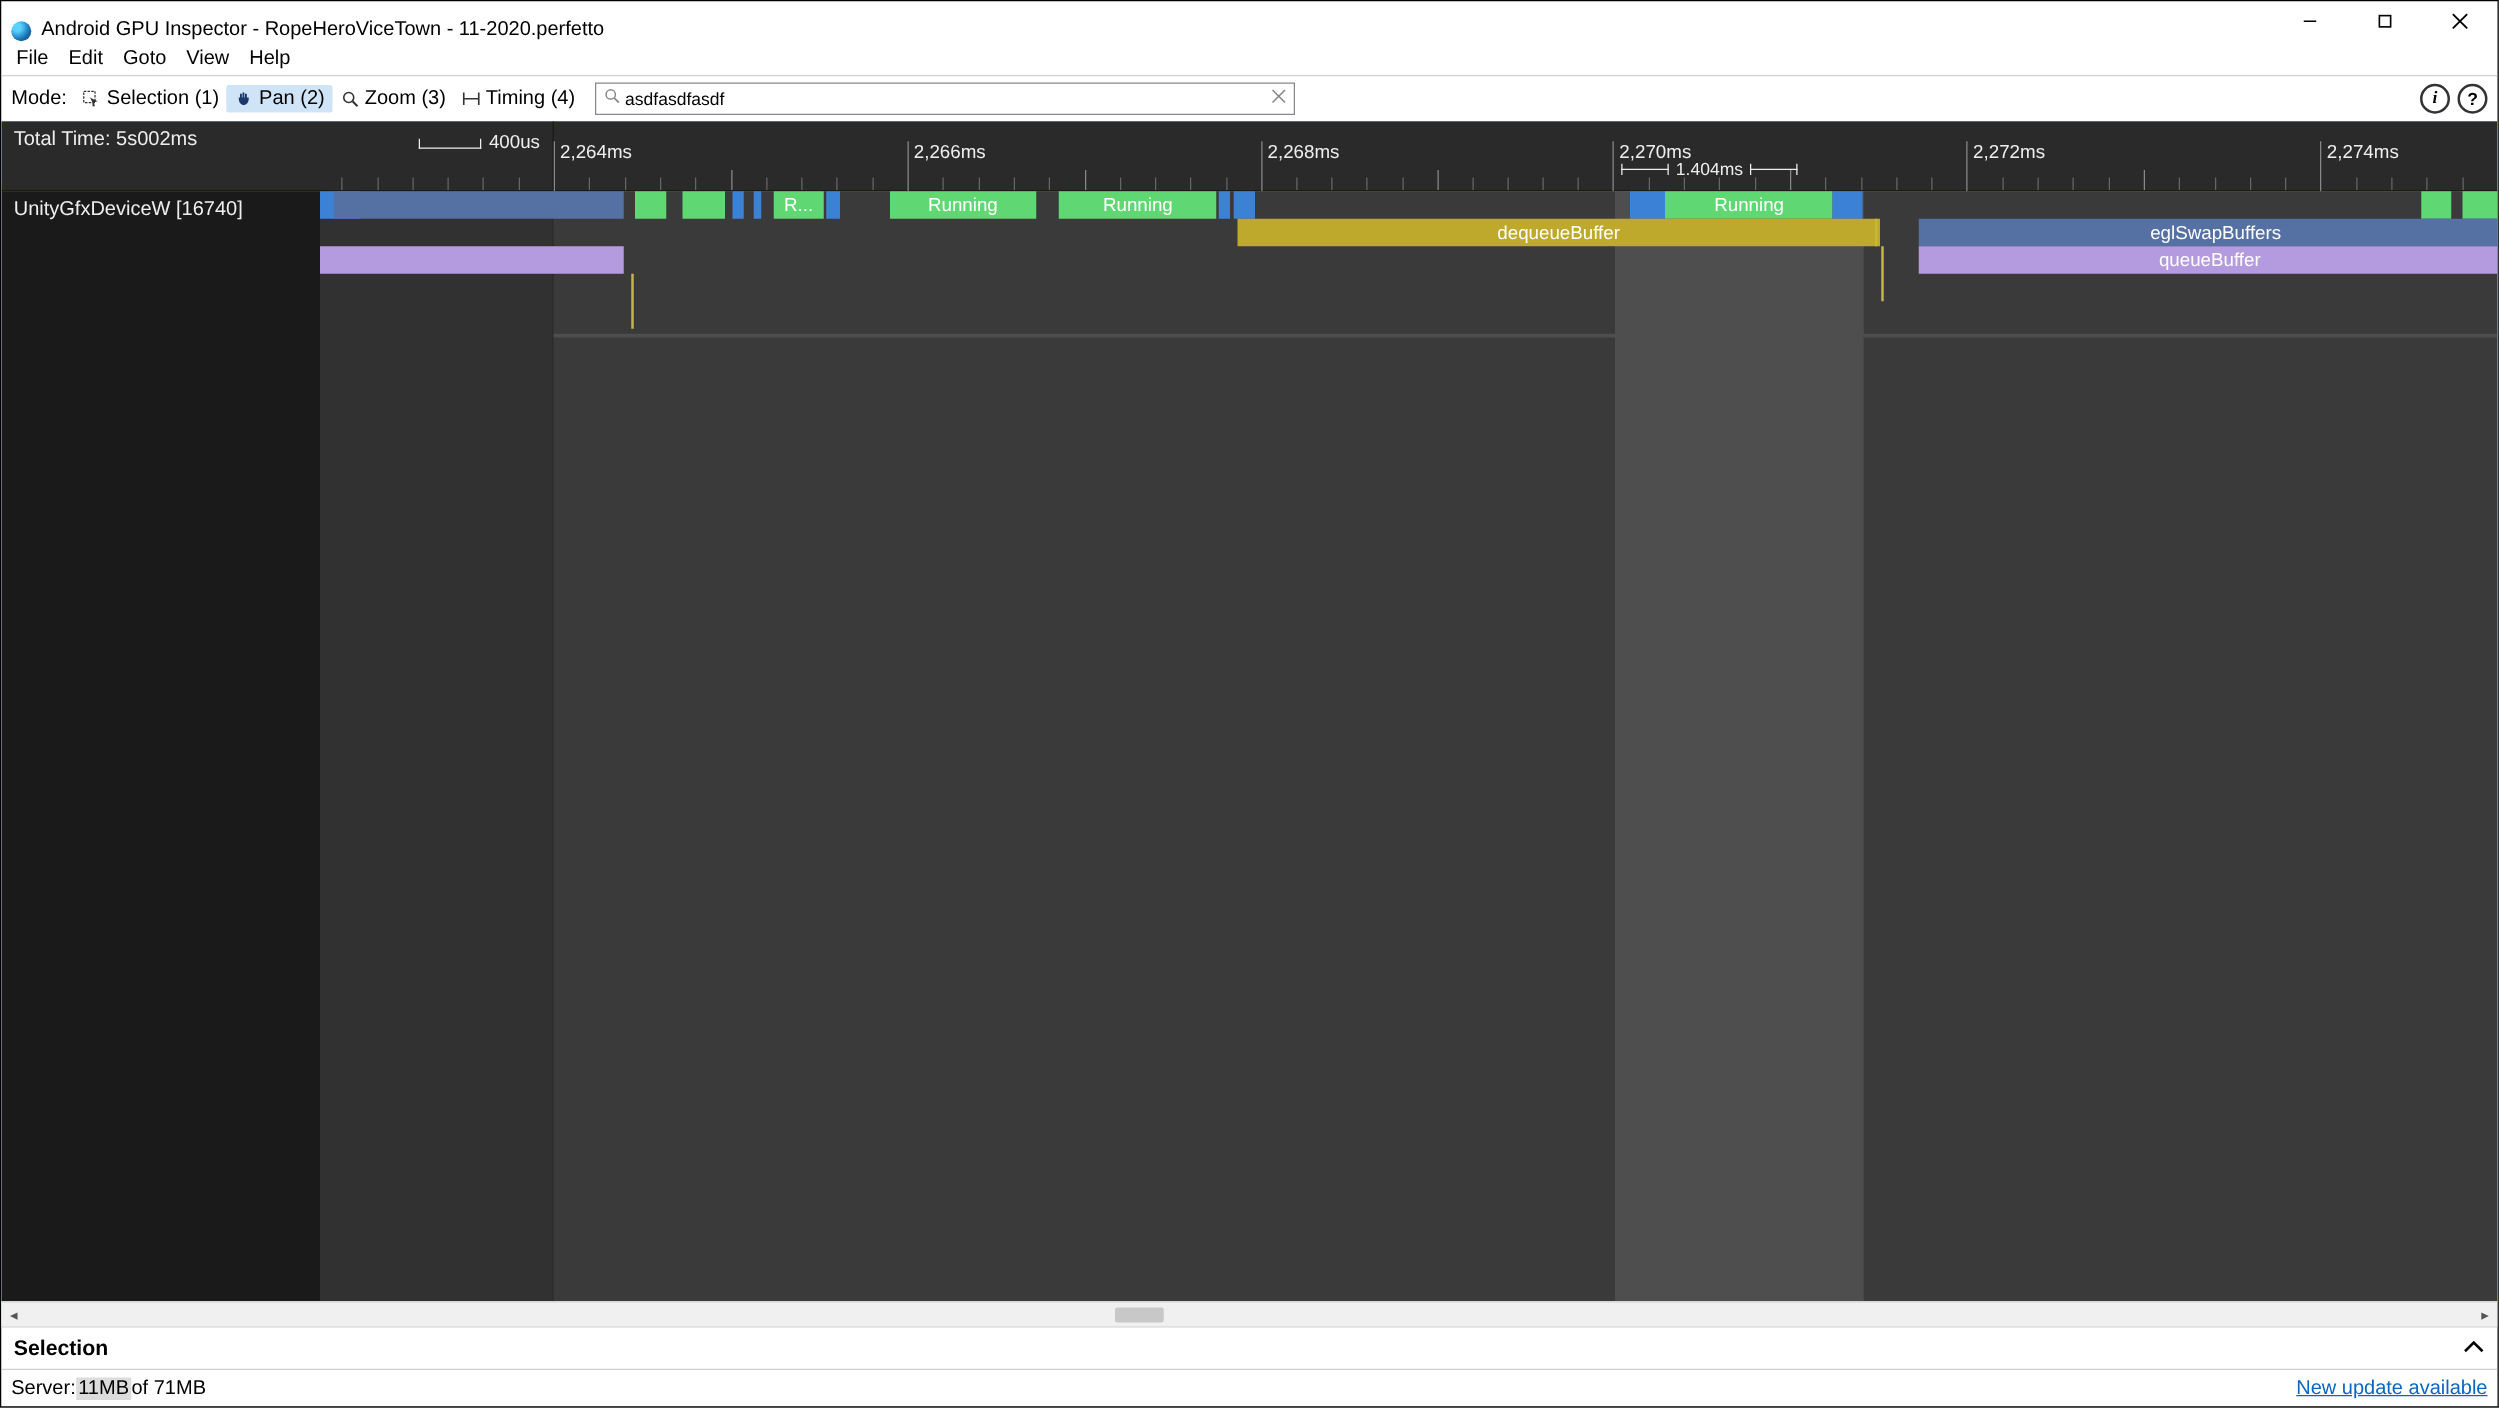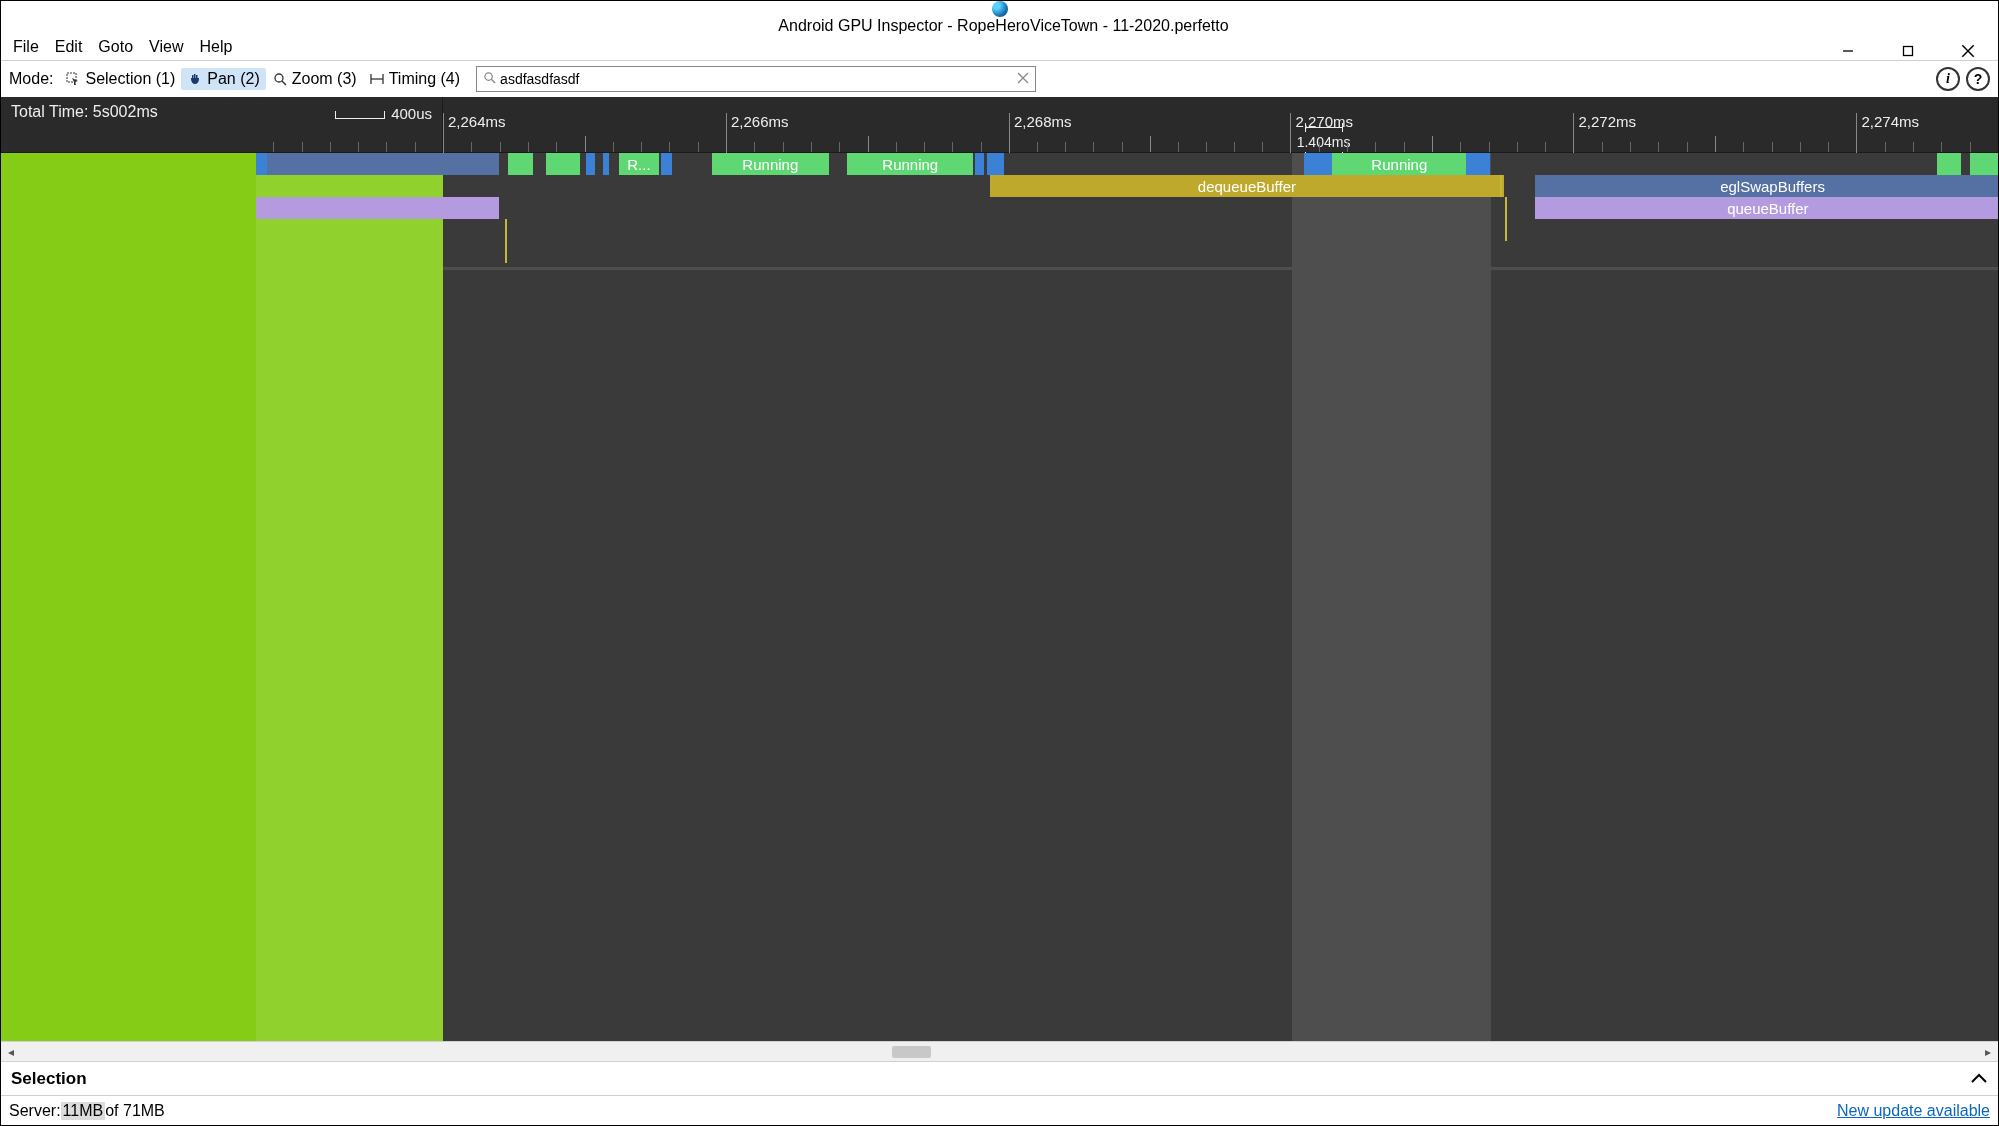--- a/index.html
+++ b/index.html
@@ -13,23 +13,22 @@
   overflow: hidden;
   border: 1px solid #000;
   display: flex;
   flex-direction: column;
 }
 
 
 .titlebar {
   height: 32px;
   display: flex;
-  align-items: center;
+  align-items: flex-end;
   padding-left: 8px;
-  flex-direction: column;
 }
 .titlebar .app-icon {
   width: 16px; height: 16px;
   border-radius: 50%;
   background: radial-gradient(circle at 30% 30%, #5ad1ff 20%, #1a75b8 60%, #0b3a60 100%);
   margin-right: 8px;
   flex-shrink: 0;
 }
 .titlebar .title { font-size: 16px; }
 .titlebar .win-controls { margin-left: auto; display: flex; }
@@ -320,21 +319,21 @@
   <div class="timeline-header">
     <div class="left-info">
       <span>Total Time: 5s002ms</span>
       <span class="scale">
         <span class="bracket"></span>
         <span>400us</span>
       </span>
     </div>
     <div class="ruler" id="ruler">
 
-      <div class="sel-measure" id="sel-measure" style="top: 30px; left: 54.9%; flex-direction: column;">
+      <div class="sel-measure" id="sel-measure" style="top: 30px; left: 54.9%;">
         <span class="arrow" style="width:38px;"></span>
         <span>1.404ms</span>
         <span class="arrow" style="width:38px;"></span>
       </div>
     <div class="tick-major" style="left: 0%;">2,264ms</div>
         <div class="tick-minor" style="left: 1.82%;"></div>
         <div class="tick-minor" style="left: 3.64%;"></div>
         <div class="tick-minor" style="left: 5.46%;"></div>
         <div class="tick-minor" style="left: 7.28%;"></div>
         <div class="tick-mid" style="left: 9.1%;"></div>
@@ -390,20 +389,38 @@
         <div class="tick-minor" style="left: -1.82%;"></div>
         <div class="tick-minor" style="left: -3.64%;"></div>
         <div class="tick-minor" style="left: -5.46%;"></div>
         <div class="tick-minor" style="left: -7.28%;"></div>
         <div class="tick-minor" style="left: -9.1%;"></div>
         <div class="tick-minor" style="left: -10.92%;"></div>
       </div>
   </div>
 
   <div class="track-area">
+    <div class="track-label-col">
+      <div class="track-label">
+        <span>UnityGfxDeviceW [16740]</span>
+        <span class="lbl-icons">
+          <span>
+            <svg width="12" height="14" viewBox="0 0 12 14">
+                <path d="M1 1 L6 5 L11 1" fill="none" stroke="#ddd" stroke-width="1.5"></path>
+                <path d="M1 13 L6 9 L11 13" fill="none" stroke="#ddd" stroke-width="1.5"></path>
+              </svg>
+          </span>
+          <span>
+            <svg width="11" height="14" viewBox="0 0 11 14">
+                <path d="M3 1 h5 v5 l2 2 h-4 v5 l-1 1 l-1-1 v-5 h-4 l2-2 Z" fill="#ddd"></path>
+              </svg>
+          </span>
+        </span>
+      </div>
+    </div>
     <div class="track-canvas" id="track-canvas">
       <div class="selection-overlay" id="sel-left" style="left: -12%; width: 12%;"></div>
       <div class="selection-overlay" id="sel-main" style="left: 54.6%; width: 12.8%;"></div>
       <div class="tracks-divider"></div>
     <div class="evt blue" style="left: -12%; width: 2%; top: 0px;"></div>
         <div class="evt slate" style="left: -11.3%; width: 14.9%; top: 0px;"></div>
         <div class="evt green" style="left: 4.2%; width: 1.6%; top: 0px;"></div>
         <div class="evt green" style="left: 6.6%; width: 2.2%; top: 0px;"></div>
         <div class="evt blue" style="left: 9.2%; width: 0.6%; top: 0px;"></div>
         <div class="evt blue" style="left: 10.3%; width: 0.4%; top: 0px;"></div>

